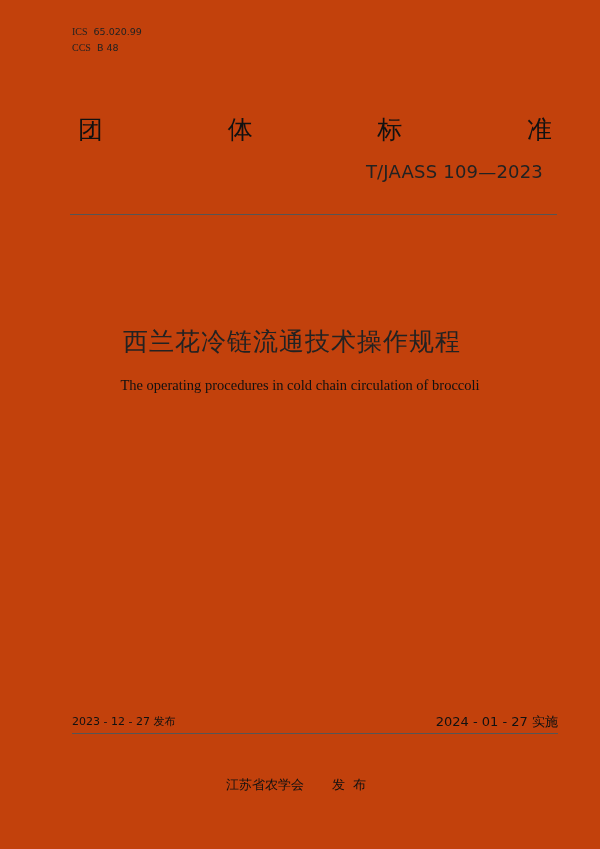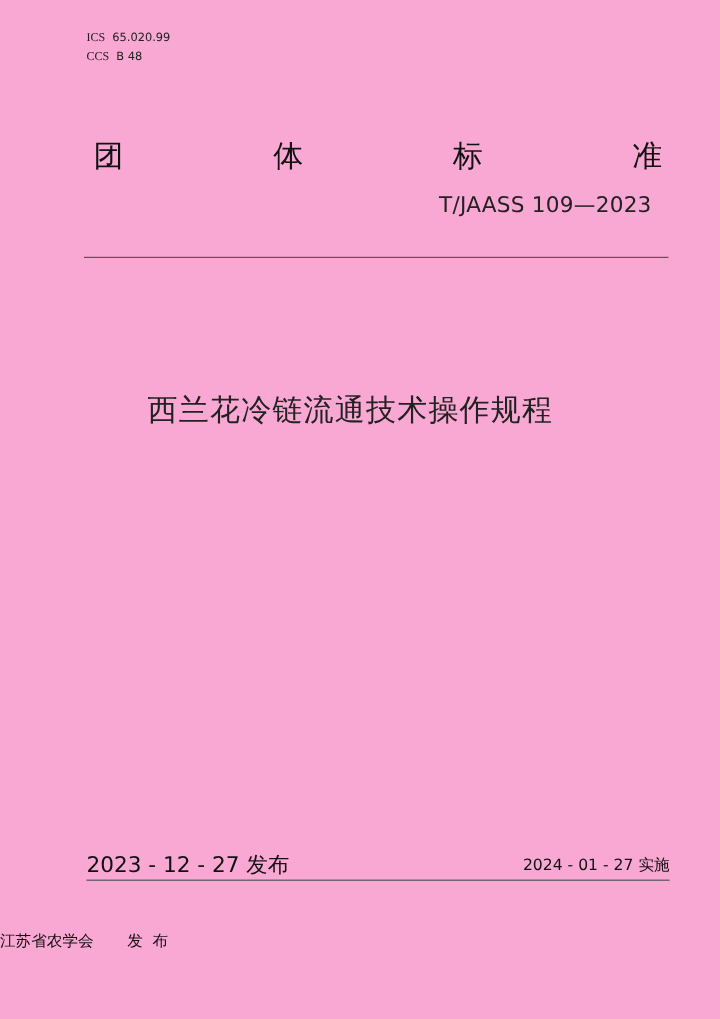--- a/index.html
+++ b/index.html
@@ -1,28 +1,28 @@
 <!DOCTYPE html>
 <html><head>
 <meta charset="utf-8">
 <style>
   html, body { margin: 0; padding: 0; background: #ffffff; }
   body { width: 600px; height: 849px; position: relative; overflow: hidden; color: #111; }
-  .page { position: absolute; left: 0; top: 0; width: 600px; height: 849px; background: #f9a8d4; }
+  .page { position: absolute; left: 0; top: 0; width: 600px; height: 849px; background: #c2410c; }
   .cls { position: absolute; left: 72px; font-family: "Liberation Serif", serif; font-size: 10px; line-height: 16px; color: #222; }
   .cls span.code { font-family: "DejaVu Sans", sans-serif; font-size: 9.5px; margin-left: 6px; }
   .brand { position: absolute; right: 80px; top: 60px; font-family: "Liberation Serif", serif; font-weight: bold; font-size: 48px; letter-spacing: 1px; color: #000; line-height: 56px; }
   .std-row { position: absolute; left: 78px; top: 114px; width: 474px; display: flex; justify-content: space-between; font-family: "DejaVu Sans", sans-serif; font-size: 25px; line-height: 32px; color: #111; }
   .std-no { position: absolute; right: 57px; top: 164px; font-family: "DejaVu Sans", sans-serif; font-size: 18px; color: #222; line-height: 16px; letter-spacing: 0.2px; }
   .rule { position: absolute; left: 70px; width: 487px; height: 1px; background: #555; }
   .title-cn { position: absolute; left: 0; width: 584px; top: 326px; text-align: center; font-family: "DejaVu Sans", sans-serif; font-size: 25px; line-height: 32px; color: #222; letter-spacing: 1px; }
   .title-en { position: absolute; left: 0; width: 600px; top: 376px; text-align: center; font-family: "Liberation Serif", serif; font-size: 14.5px; line-height: 18px; color: #111; }
-  .date-l { position: absolute; left: 72px; top: 714px; font-family: "DejaVu Sans", sans-serif; font-size: 18px; line-height: 16px; color: #111; }
+  .date-l { position: absolute; left: 72px; top: 714px; font-family: "DejaVu Sans", sans-serif; font-size: 11px; line-height: 16px; color: #111; }
   .date-r { position: absolute; right: 42px; top: 714px; font-family: "DejaVu Sans", sans-serif; font-size: 13px; line-height: 16px; color: #111; margin-left: 16px; }
-  .publisher { position: absolute; left: 0; width: 600px; top: 776px; text-align: left; font-family: "DejaVu Sans", sans-serif; font-size: 13px; line-height: 18px; color: #111; }
+  .publisher { position: absolute; left: 0; width: 600px; top: 776px; text-align: center; font-family: "DejaVu Sans", sans-serif; font-size: 13px; line-height: 18px; color: #111; }
   .publisher .verb { margin-left: 28px; letter-spacing: 8px; }
 </style>
 </head>
 <body>
 
 <div class="page">
 
   <div class="cls" style="top:24px;">
     <span>ICS</span><span class="code">65.020.99</span>
   </div>
@@ -36,20 +36,21 @@
     <span>体</span>
     <span>标</span>
     <span>准</span>
   </div>
 
   <div class="std-no">T/JAASS 109—2023</div>
 
   <div class="rule" style="top:214px;"></div>
 
   <div class="title-cn">西兰花冷链流通技术操作规程</div>
+  <div class="title-en">The operating procedures in cold chain circulation of broccoli</div>
 
   <div class="date-l">2023 - 12 - 27 发布</div>
   <div class="date-r">2024 - 01 - 27 实施</div>
 
   <div class="rule" style="top:733px; left:72px; width:486px;"></div>
 
   <div class="publisher">
     <span>江苏省农学会</span><span class="verb">发布</span>
   </div>
 

